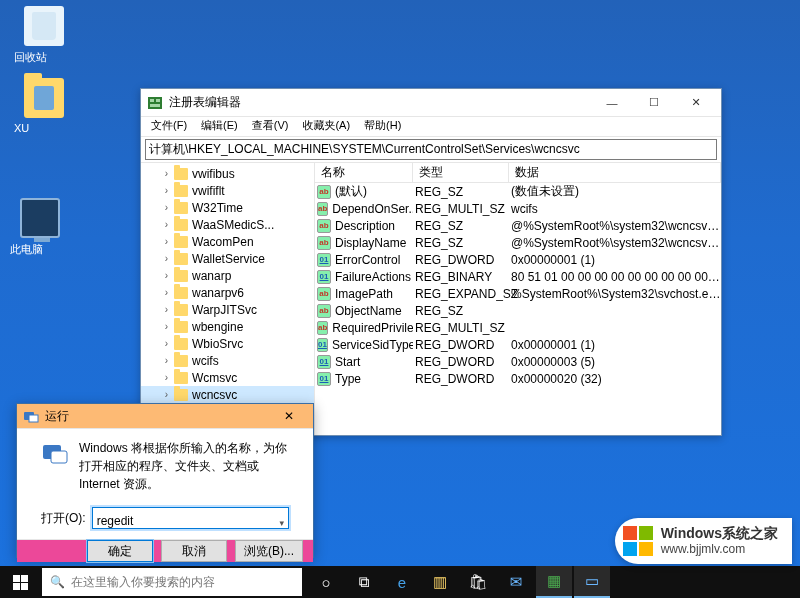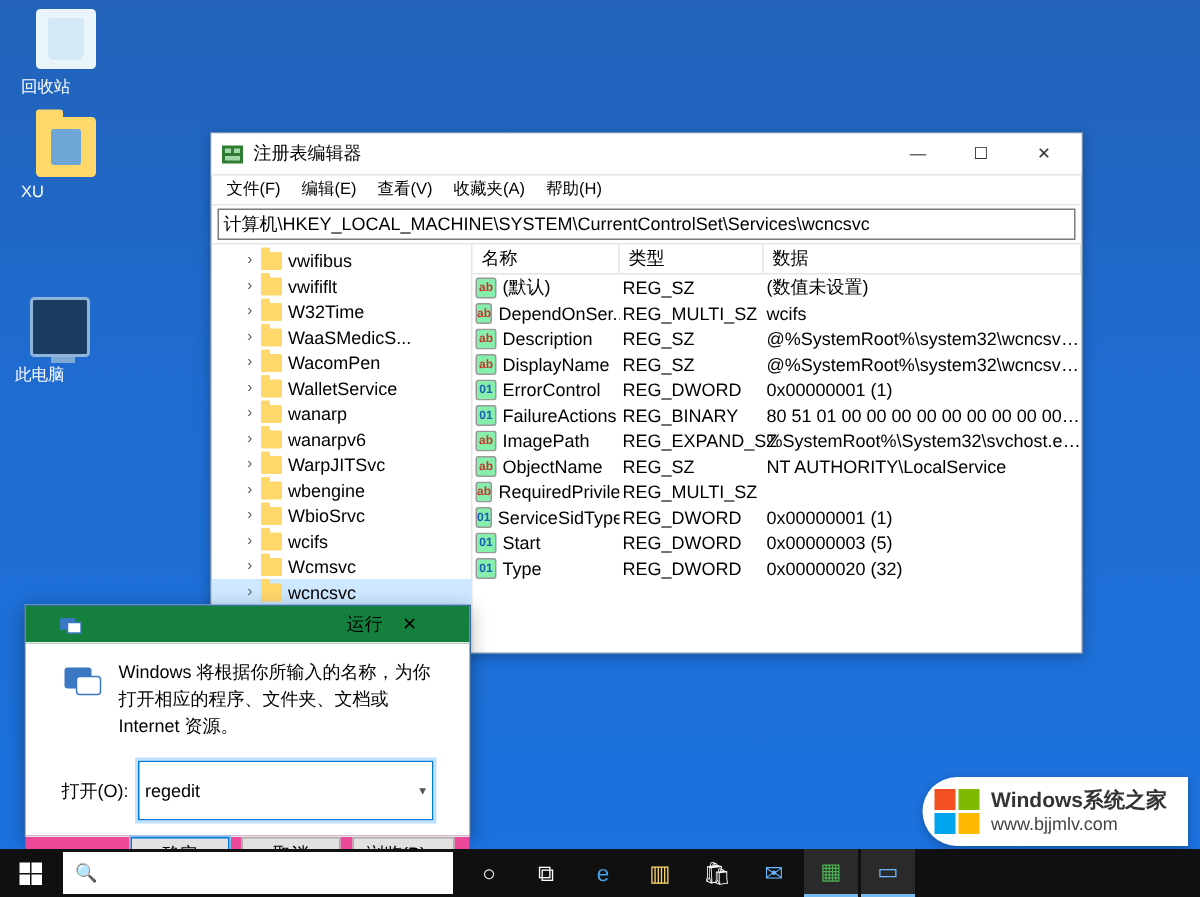--- a/index.html
+++ b/index.html
@@ -40,35 +40,35 @@
   .list { flex:1; overflow:hidden; font-size:12px; }
   .list-header { display:flex; height:20px; border-bottom:1px solid #e6e6e6; align-items:center; }
   .list-header span { padding:0 6px; border-right:1px solid #e6e6e6; height:100%; display:flex; align-items:center; }
   .lh-name { width:98px; } .lh-type { width:96px; } .lh-data { flex:1; }
   .row { display:flex; height:17px; align-items:center; white-space:nowrap; }
   .row .cell-name { width:98px; padding-left:2px; display:flex; align-items:center; overflow:hidden; }
   .row .cell-type { width:96px; padding-left:2px; }
   .row .cell-data { flex:1; padding-left:2px; overflow:hidden; text-overflow:ellipsis; }
   .ric { width:14px; height:14px; margin-right:4px; border:1px solid #999; background:#86efac; display:inline-flex; align-items:center; justify-content:center; font-size:8px; font-weight:bold; border-radius:2px; }
   .ric.str { color:#c0392b; }
-  .ric.bin { color:#1a5fb4; }
+  .ric.bin { color:#1a5fb4;text-decoration:underline; }
 
   
   .runwin { position:absolute; left:16px; top:403px; width:298px; height:155px; background:#fff; border:1px solid #3a6ea5; box-shadow:0 3px 12px rgba(0,0,0,.3); display:flex; flex-direction:column; }
-  .runwin .rtb { height:26px; background:#15803d; display:flex; align-items:center; border-bottom:1px solid #e6e6e6; padding:0 22px;text-align:right; }
+  .runwin .rtb { height:26px; background:#fdba74; display:flex; align-items:center; border-bottom:1px solid #e6e6e6; padding:0 6px; }
   .runwin .rtb .ric2 { width:16px; height:16px; margin-right:6px; }
   .runwin .rtb .rt { font-size:12px; flex:1; }
   .runwin .xbtn { width:36px; height:24px; display:flex; align-items:center; justify-content:center; font-size:12px; }
   .runwin .content { padding:10px 24px; font-size:12px; flex:1; }
   .runwin .content .row1 { display:flex; gap:10px; }
   .runwin .content .msgicon { width:28px; height:28px; flex:none; }
   .runwin .content .msg { line-height:1.5; }
   .runwin .openrow { display:flex; align-items:center; gap:6px; margin-top:14px; }
   .runwin .openrow label { font-size:12px; }
-  .runwin .openrow .combo { flex:1; height:40px; border:1px solid #0078d7; display:flex; align-items:center; padding:0 4px; justify-content:space-between; outline:2px solid #bfe0ff; }
+  .runwin .openrow .combo { flex:1; height:22px; border:1px solid #0078d7; display:flex; align-items:flex-end; padding:0 4px; justify-content:space-between; outline:2px solid #bfe0ff; }
   .runwin .footer { height:42px; background:#ec4899; display:flex; align-items:center; justify-content:flex-end; gap:8px; padding:0 10px; border-top:1px solid #e6e6e6; }
   .btn { min-width:66px; height:22px; border:1px solid #adadad; background:#e1e1e1; font-size:12px; display:inline-flex; align-items:center; justify-content:center; padding:0 8px; }
   .btn.primary { border:1px solid #0078d7; outline:1px solid #87c1f2; }
 
   
   .taskbar { position:absolute; left:0; bottom:0; width:800px; height:32px; background:#101010; display:flex; align-items:center; color:#fff; z-index:5; }
   .tb-start { width:40px; height:32px; display:flex; align-items:center; justify-content:center; }
   .winlogo { width:15px; height:15px; display:grid; grid-template-columns:1fr 1fr; grid-template-rows:1fr 1fr; gap:1px; }
   .winlogo div { background:#fff; }
   .tb-search { width:260px; height:28px; margin:2px; background:#fff; display:flex; align-items:center; gap:6px; padding:0 8px; color:#767676; font-size:12px; }
@@ -259,21 +259,20 @@
             </span>
             <span class="cell-type">REG_EXPAND_SZ</span>
             <span class="cell-data">%SystemRoot%\System32\svchost.exe -k Loc...</span>
           </div>
           <div class="row">
             <span class="cell-name">
               <span class="ric str">ab</span>
               <span>ObjectName</span>
             </span>
             <span class="cell-type">REG_SZ</span>
-            <span class="cell-data">NT AUTHORITY\LocalService</span>
           </div>
           <div class="row">
             <span class="cell-name">
               <span class="ric str">ab</span>
               <span>RequiredPrivile...</span>
             </span>
             <span class="cell-type">REG_MULTI_SZ</span>
           </div>
           <div class="row">
             <span class="cell-name">
@@ -356,20 +355,21 @@
   <div class="tb-start">
     <div class="winlogo">
         <div></div>
         <div></div>
         <div></div>
         <div></div>
       </div>
   </div>
   <div class="tb-search">
     <span>🔍</span>
+    <span>在这里输入你要搜索的内容</span>
   </div>
   <div class="tb-icons">
     <div class="tbi">○</div>
     <div class="tbi">⧉</div>
     <div class="tbi" style="color:#46a0e6;">e</div>
     <div class="tbi" style="color:#ffd86b;">▥</div>
     <div class="tbi">🛍</div>
     <div class="tbi" style="color:#6ab7ff;">✉</div>
     <div class="tbi active" style="color:#4caf50;">▦</div>
     <div class="tbi active" style="color:#6ab7ff;">▭</div>

